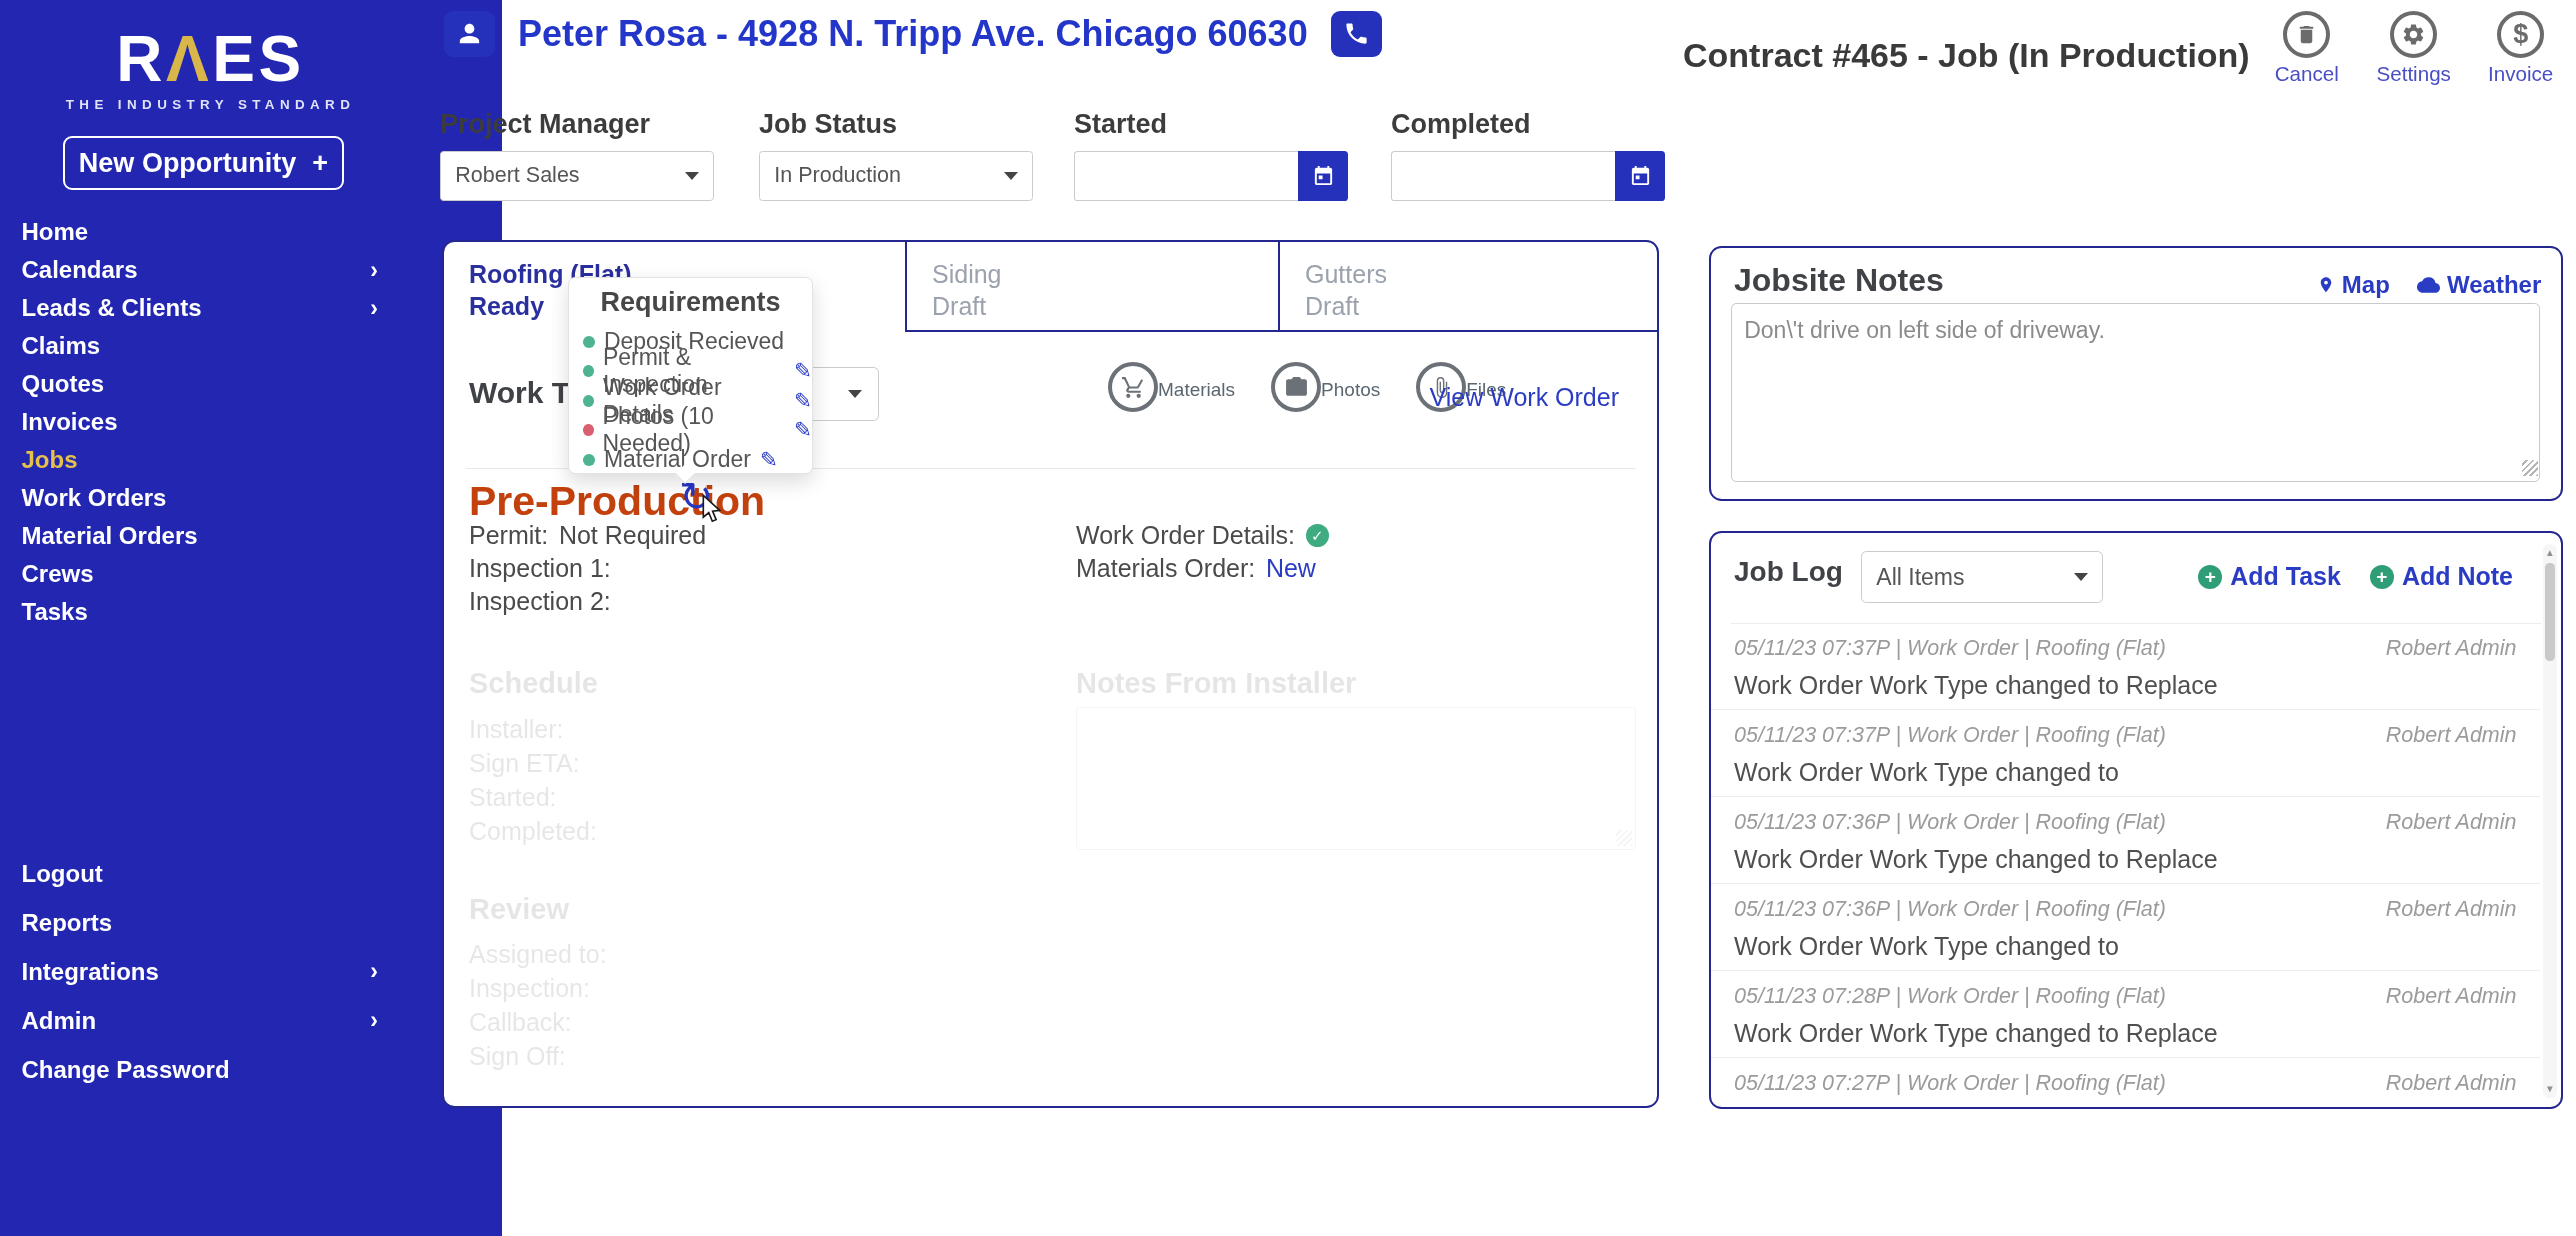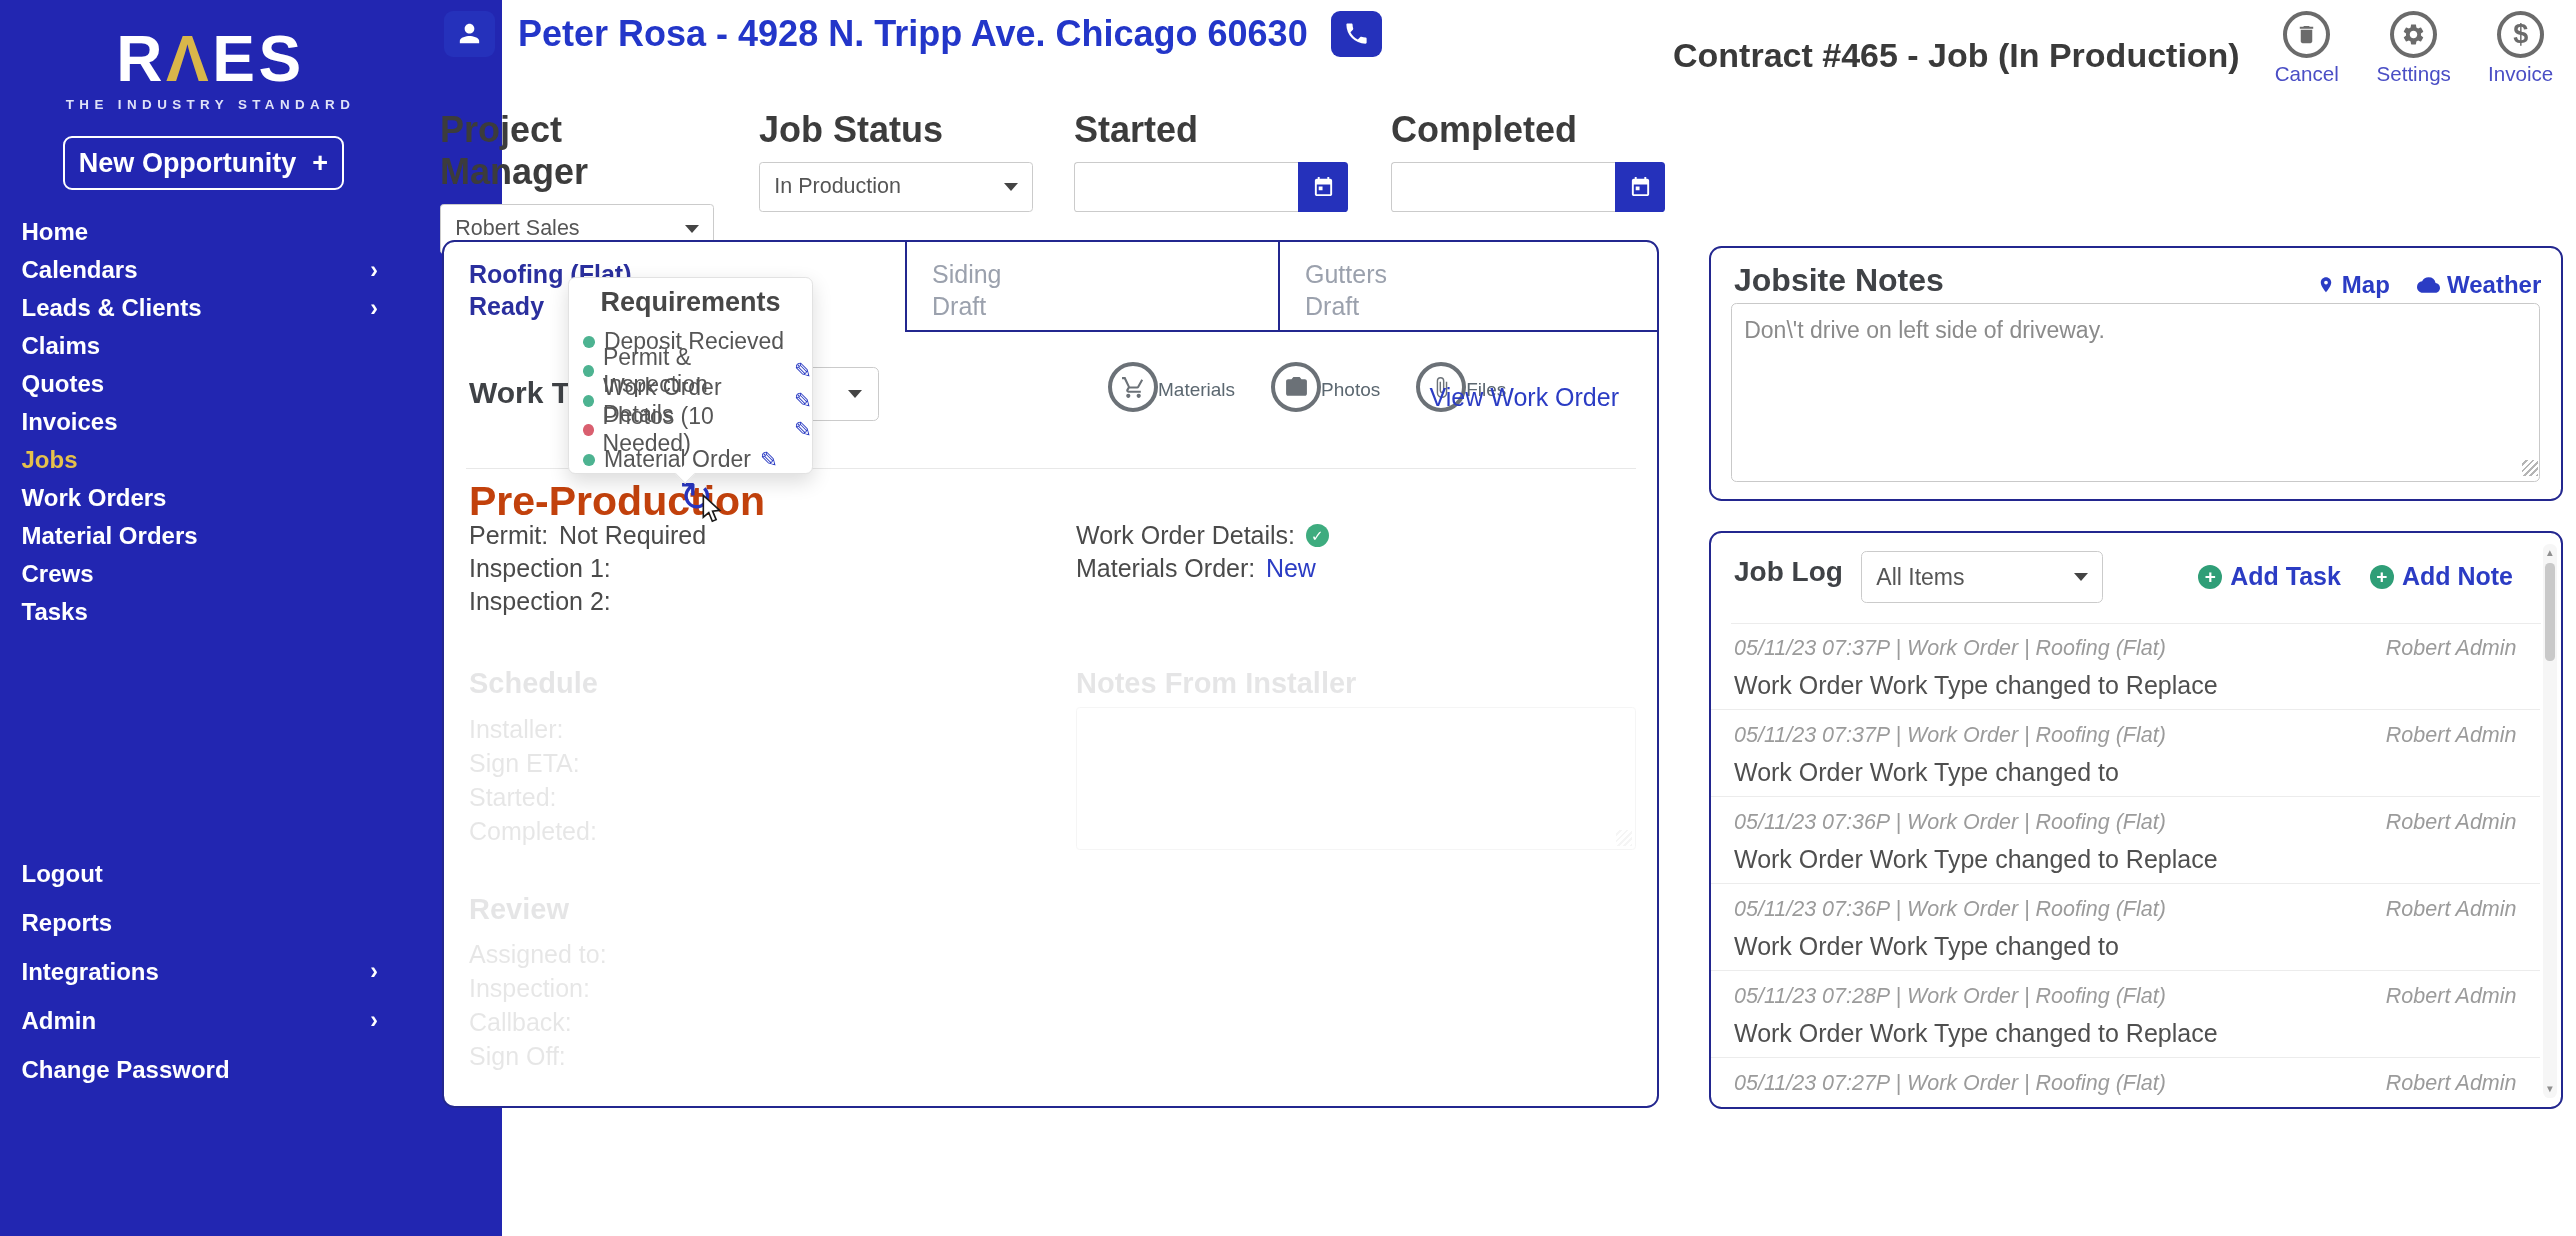--- a/index.html
+++ b/index.html
@@ -23,32 +23,32 @@
   .nav-item.active { color:#e5c14b; }
   .nav-item .chev { position:absolute; right:43px; top:0; font-size:23px; font-weight:bold; }
   .nav-footer { position:absolute; left:0; top:849px; width:421px; }
   .nav-footer .nav-item { height:49px; line-height:49px; }
 
   
   .header-left { position:absolute; left:444px; top:10.7px; display:flex; align-items:center; gap:23px; }
   .sq-btn { width:51px; height:46px; background:#2531bb; border-radius:9px; border:none;
             display:flex; align-items:center; justify-content:center; cursor:pointer; }
   .client-name { font-size:36px; font-weight:bold; color:#2336c9; }
-  .header-right { position:absolute; right:14.3px; top:10.7px; display:flex; align-items:flex-start; gap:26px; }
+  .header-right { position:absolute; right:14.3px; top:10.7px; display:flex; align-items:flex-start; gap:16px; }
   .contract-title { font-size:34px; font-weight:600; color:#3a3a3a; margin-top:25px; white-space:nowrap; }
   .top-actions { display:flex; gap:25px; }
   .top-action { width:82px; display:flex; flex-direction:column; align-items:center; cursor:pointer; }
   .ring { width:47px; height:47px; border:4.5px solid #6b6b6b; border-radius:50%;
           display:flex; align-items:center; justify-content:center; color:#6b6b6b; }
   .ring .dollar { font-size:27px; font-weight:bold; }
   .top-action .lbl { margin-top:4.5px; font-size:20.6px; color:#4a4ec5; }
 
   
   .fgroup { position:absolute; top:109px; }
-  .fgroup .flabel { font-size:36px; font-weight:600; color:#3c3c3c; }
+  .fgroup .flabel { font-size:27px; font-weight:600; color:#3c3c3c; }
   .fcontrol { margin-top:10.7px; height:50px; background:#fff; border:1.8px solid #cbcbcb; border-radius:3.6px;
               display:flex; align-items:center; justify-content:space-between; padding:0 14.3px;
               font-size:21.5px; color:#555; cursor:pointer; }
   .caret { width:0; height:0; border-left:7.2px solid transparent; border-right:7.2px solid transparent;
            border-top:8px solid #444; }
   .datewrap { margin-top:10.7px; display:flex; }
   .dateinput { width:224px; height:50px; border:1.8px solid #cbcbcb; border-right:none;
                border-radius:3.6px 0 0 3.6px; background:#fff; font-size:21.5px; padding:0 10.7px; }
   .calbtn { width:50px; height:50px; background:#2531bb; border:none; border-radius:0 3.6px 3.6px 0;
             display:flex; align-items:center; justify-content:center; cursor:pointer; }

